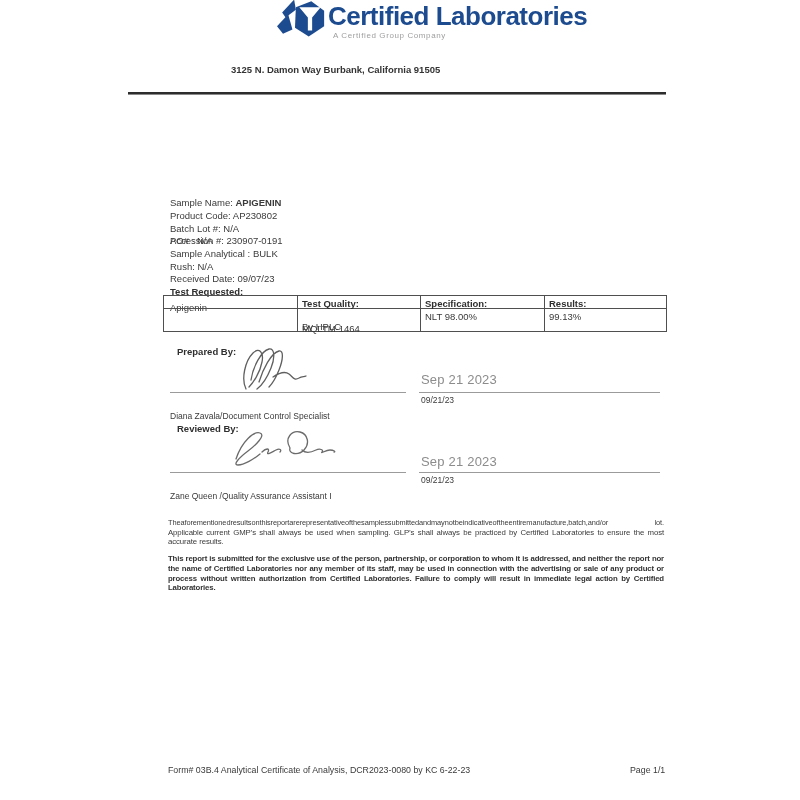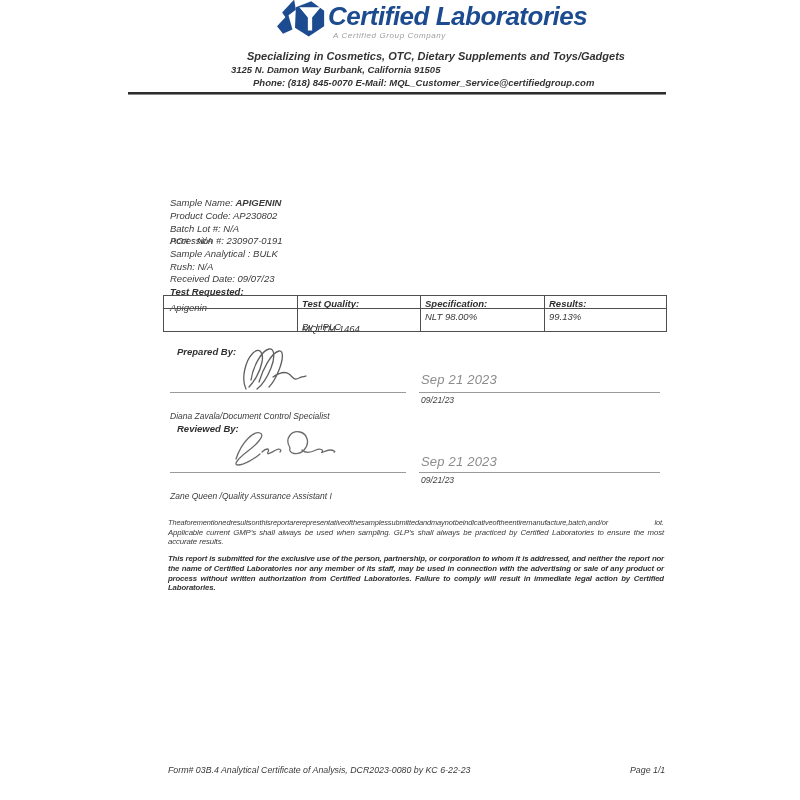--- a/index.html
+++ b/index.html
@@ -5,21 +5,20 @@
   * { margin: 0; padding: 0; box-sizing: border-box; }
   html, body { background: #ffffff; }
   .page {
     position: relative;
     width: 800px;
     height: 777px;
     background: #ffffff;
     font-family: "Liberation Sans", sans-serif;
     color: #3a3a3a;
     overflow: hidden;
-    font-style: italic;
   }
   .abs { position: absolute; line-height: 1; }
 
   
   .brand-name {
     left: 328px; top: 3px;
     font-size: 26px; font-weight: bold; letter-spacing: -0.5px;
     color: #1d4b8f;
   }
   .brand-tagline {
@@ -84,23 +83,21 @@
 <div class="page">
 
   <svg class="logo-svg" width="48" height="48" viewBox="0 0 56 52" aria-hidden="true">
     <polygon points="6,16 20,1 22,13 10,22" fill="#1d4b8f"></polygon>
     <polygon points="0,32 13,18 18,36 7,41" fill="#1d4b8f"></polygon>
     <polygon points="22,10 40,3 55,14 55,32 37,44 21,34" fill="#1d4b8f"></polygon>
     <path d="M26,10 L51,10 L41,22 L41,37 L36,37 L36,22 Z" fill="#ffffff"></path>
   </svg>
   <div class="abs brand-name">Certified Laboratories</div>
   <div class="abs brand-tagline">A Certified Group Company</div>
-  <div class="abs hdr-line1">Specializing in Cosmetics, OTC, Dietary Supplements and Toys/Gadgets</div>
   <div class="abs hdr-line2">3125 N. Damon Way Burbank, California 91505</div>
-  <div class="abs hdr-line3">Phone: (818) 845-0070 E-Mail: MQL_Customer_Service@certifiedgroup.com</div>
   <div class="hdr-rule"></div>
 
 
   <div class="info-block block-a">
     <div><span>Sample Name: </span><span class="bold">APIGENIN</span></div>
     <div>Product Code: AP230802</div>
     <div>Batch Lot #: N/A</div>
     <div>Accession #: 230907-0191</div>
   </div>
   <div class="info-block block-b">

